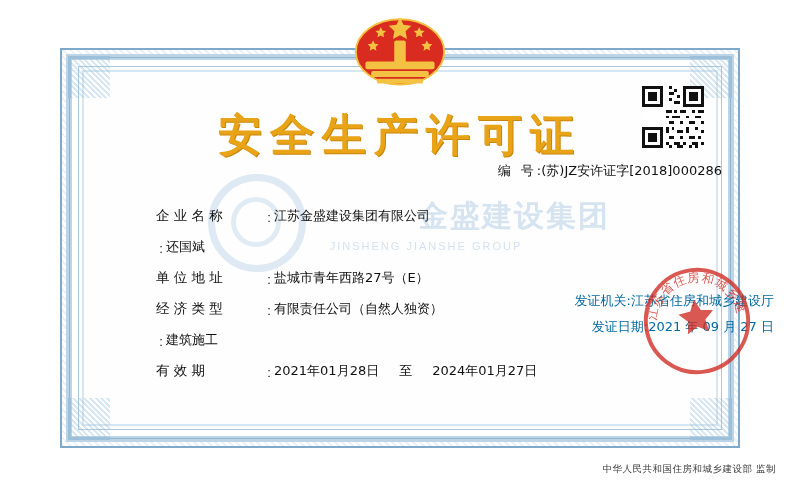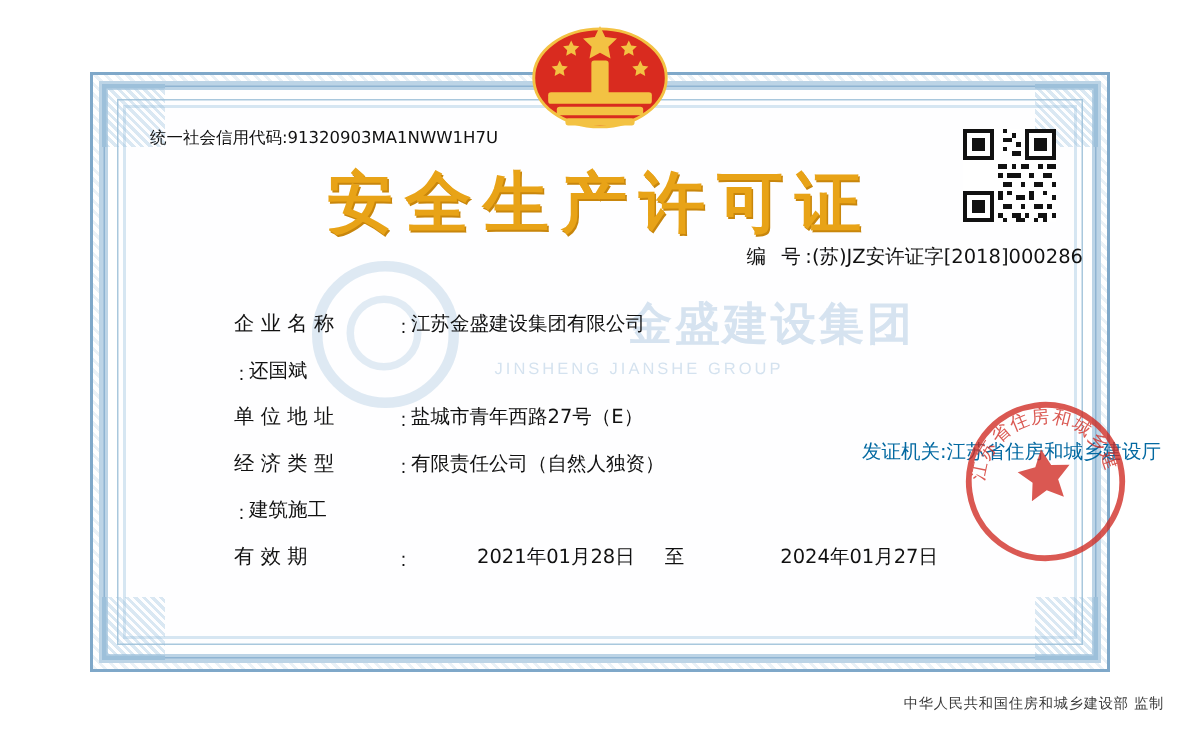--- a/index.html
+++ b/index.html
@@ -214,21 +214,21 @@
     color: #111;
     flex: 0 0 auto;
     text-align: center;
   }
   .fv {
     font-size: 13px;
     color: #111;
     font-family: "DejaVu Sans", sans-serif;
     white-space: nowrap;
   }
-  .valid-row .fv-part { display: inline-block; margin-left: 44px; }
+  .valid-row .fv-part { display: inline-block; }
   .valid-row .to { display: inline-block; padding: 0 20px; }
 
   
   .issue {
     position: absolute;
     right: 26px;
     top: 292px;
     text-align: right;
     font-size: 13px;
     color: #0369a1;
@@ -287,23 +287,20 @@
   </div>
 
   <div class="watermark">
     <div class="wm-ring"></div>
     <div class="wm-main">金盛建设集团</div>
     <div class="wm-sub">JINSHENG JIANSHE GROUP</div>
   </div>
 
   <div class="content">
 
-    <div class="credit-code">
-      <span>统一社会信用代码</span><span>:</span><span>91320903MA1NWW1H7U</span>
-    </div>
 
     <div class="qr">
       <svg viewBox="0 0 21 21" width="62" height="62" shape-rendering="crispEdges">
         <rect width="21" height="21" fill="#ffffff"></rect>
         <g fill="#111111">
           <rect x="0" y="0" width="7" height="1"></rect>
             <rect x="0" y="6" width="7" height="1"></rect>
           <rect x="0" y="0" width="1" height="7"></rect>
             <rect x="6" y="0" width="1" height="7"></rect>
           <rect x="2" y="2" width="3" height="3"></rect>
@@ -416,17 +413,20 @@
           <textPath href="#sealarc" startOffset="6%">江苏省住房和城乡建设厅</textPath>
         </text>
       </g>
     </svg>
   </div>
 
   <div class="issue">
     <div class="issue-row">
       <span class="ilbl">发证机关</span><span>:</span><span class="ival">江苏省住房和城乡建设厅</span>
     </div>
+    <div class="issue-row">
+      <span class="ilbl">发证日期</span><span>:</span><span class="ival">2021 年 09 月 27 日</span>
+    </div>
   </div>
 
   <div class="footer-note">中华人民共和国住房和城乡建设部 监制</div>
 
 </div>
 
 </body></html>

